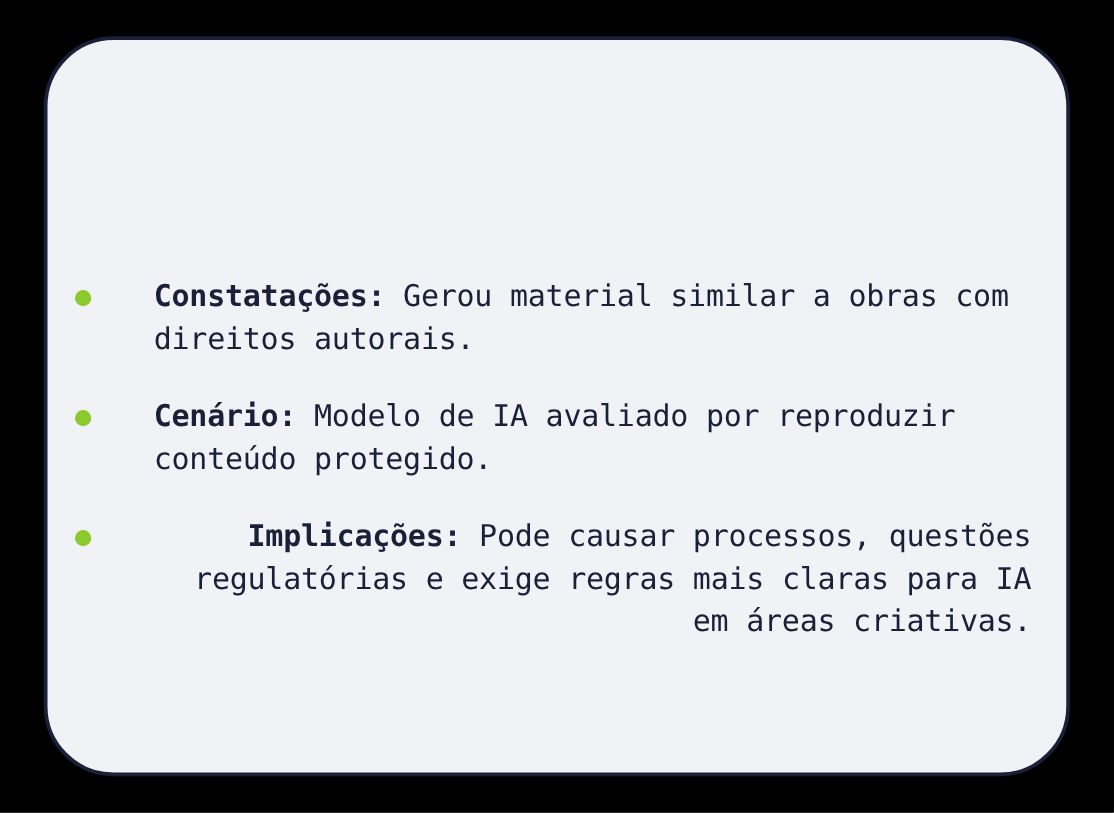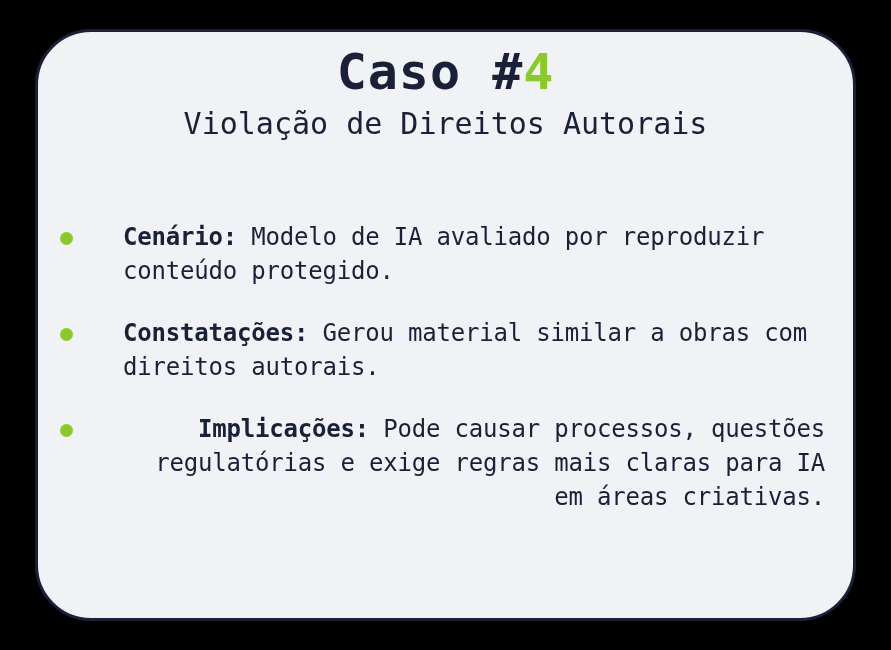--- a/index.html
+++ b/index.html
@@ -120,35 +120,31 @@
   }
 </style>
 </head>
 <body>
 
 <div class="stage">
 
   <div class="card">
     <div class="card-inner">
 
-      <div class="header">
-        <h1 class="title"><span>Caso #</span><span class="accent">4</span></h1>
-        <h2 class="subtitle">Violação de Direitos Autorais</h2>
-      </div>
 
       <ul class="bullet-list">
 
         <li class="bullet-item">
           <span class="bullet-dot"></span>
-          <span class="bullet-text"><span class="lead">Cenário:</span><span> Modelo de IA avaliado por reproduzir conteúdo protegido.</span></span>
+          <span class="bullet-text"><span class="lead">Constatações:</span><span> Gerou material similar a obras com direitos autorais.</span></span>
         </li>
 
         <li class="bullet-item">
           <span class="bullet-dot"></span>
-          <span class="bullet-text"><span class="lead">Constatações:</span><span> Gerou material similar a obras com direitos autorais.</span></span>
+          <span class="bullet-text"><span class="lead">Cenário:</span><span> Modelo de IA avaliado por reproduzir conteúdo protegido.</span></span>
         </li>
 
         <li class="bullet-item">
           <span class="bullet-dot"></span>
           <span class="bullet-text"><span class="lead">Implicações:</span><span> Pode causar processos, questões regulatórias e exige regras mais claras para IA em áreas criativas.</span></span>
         </li>
 
       </ul>
 
     </div>

